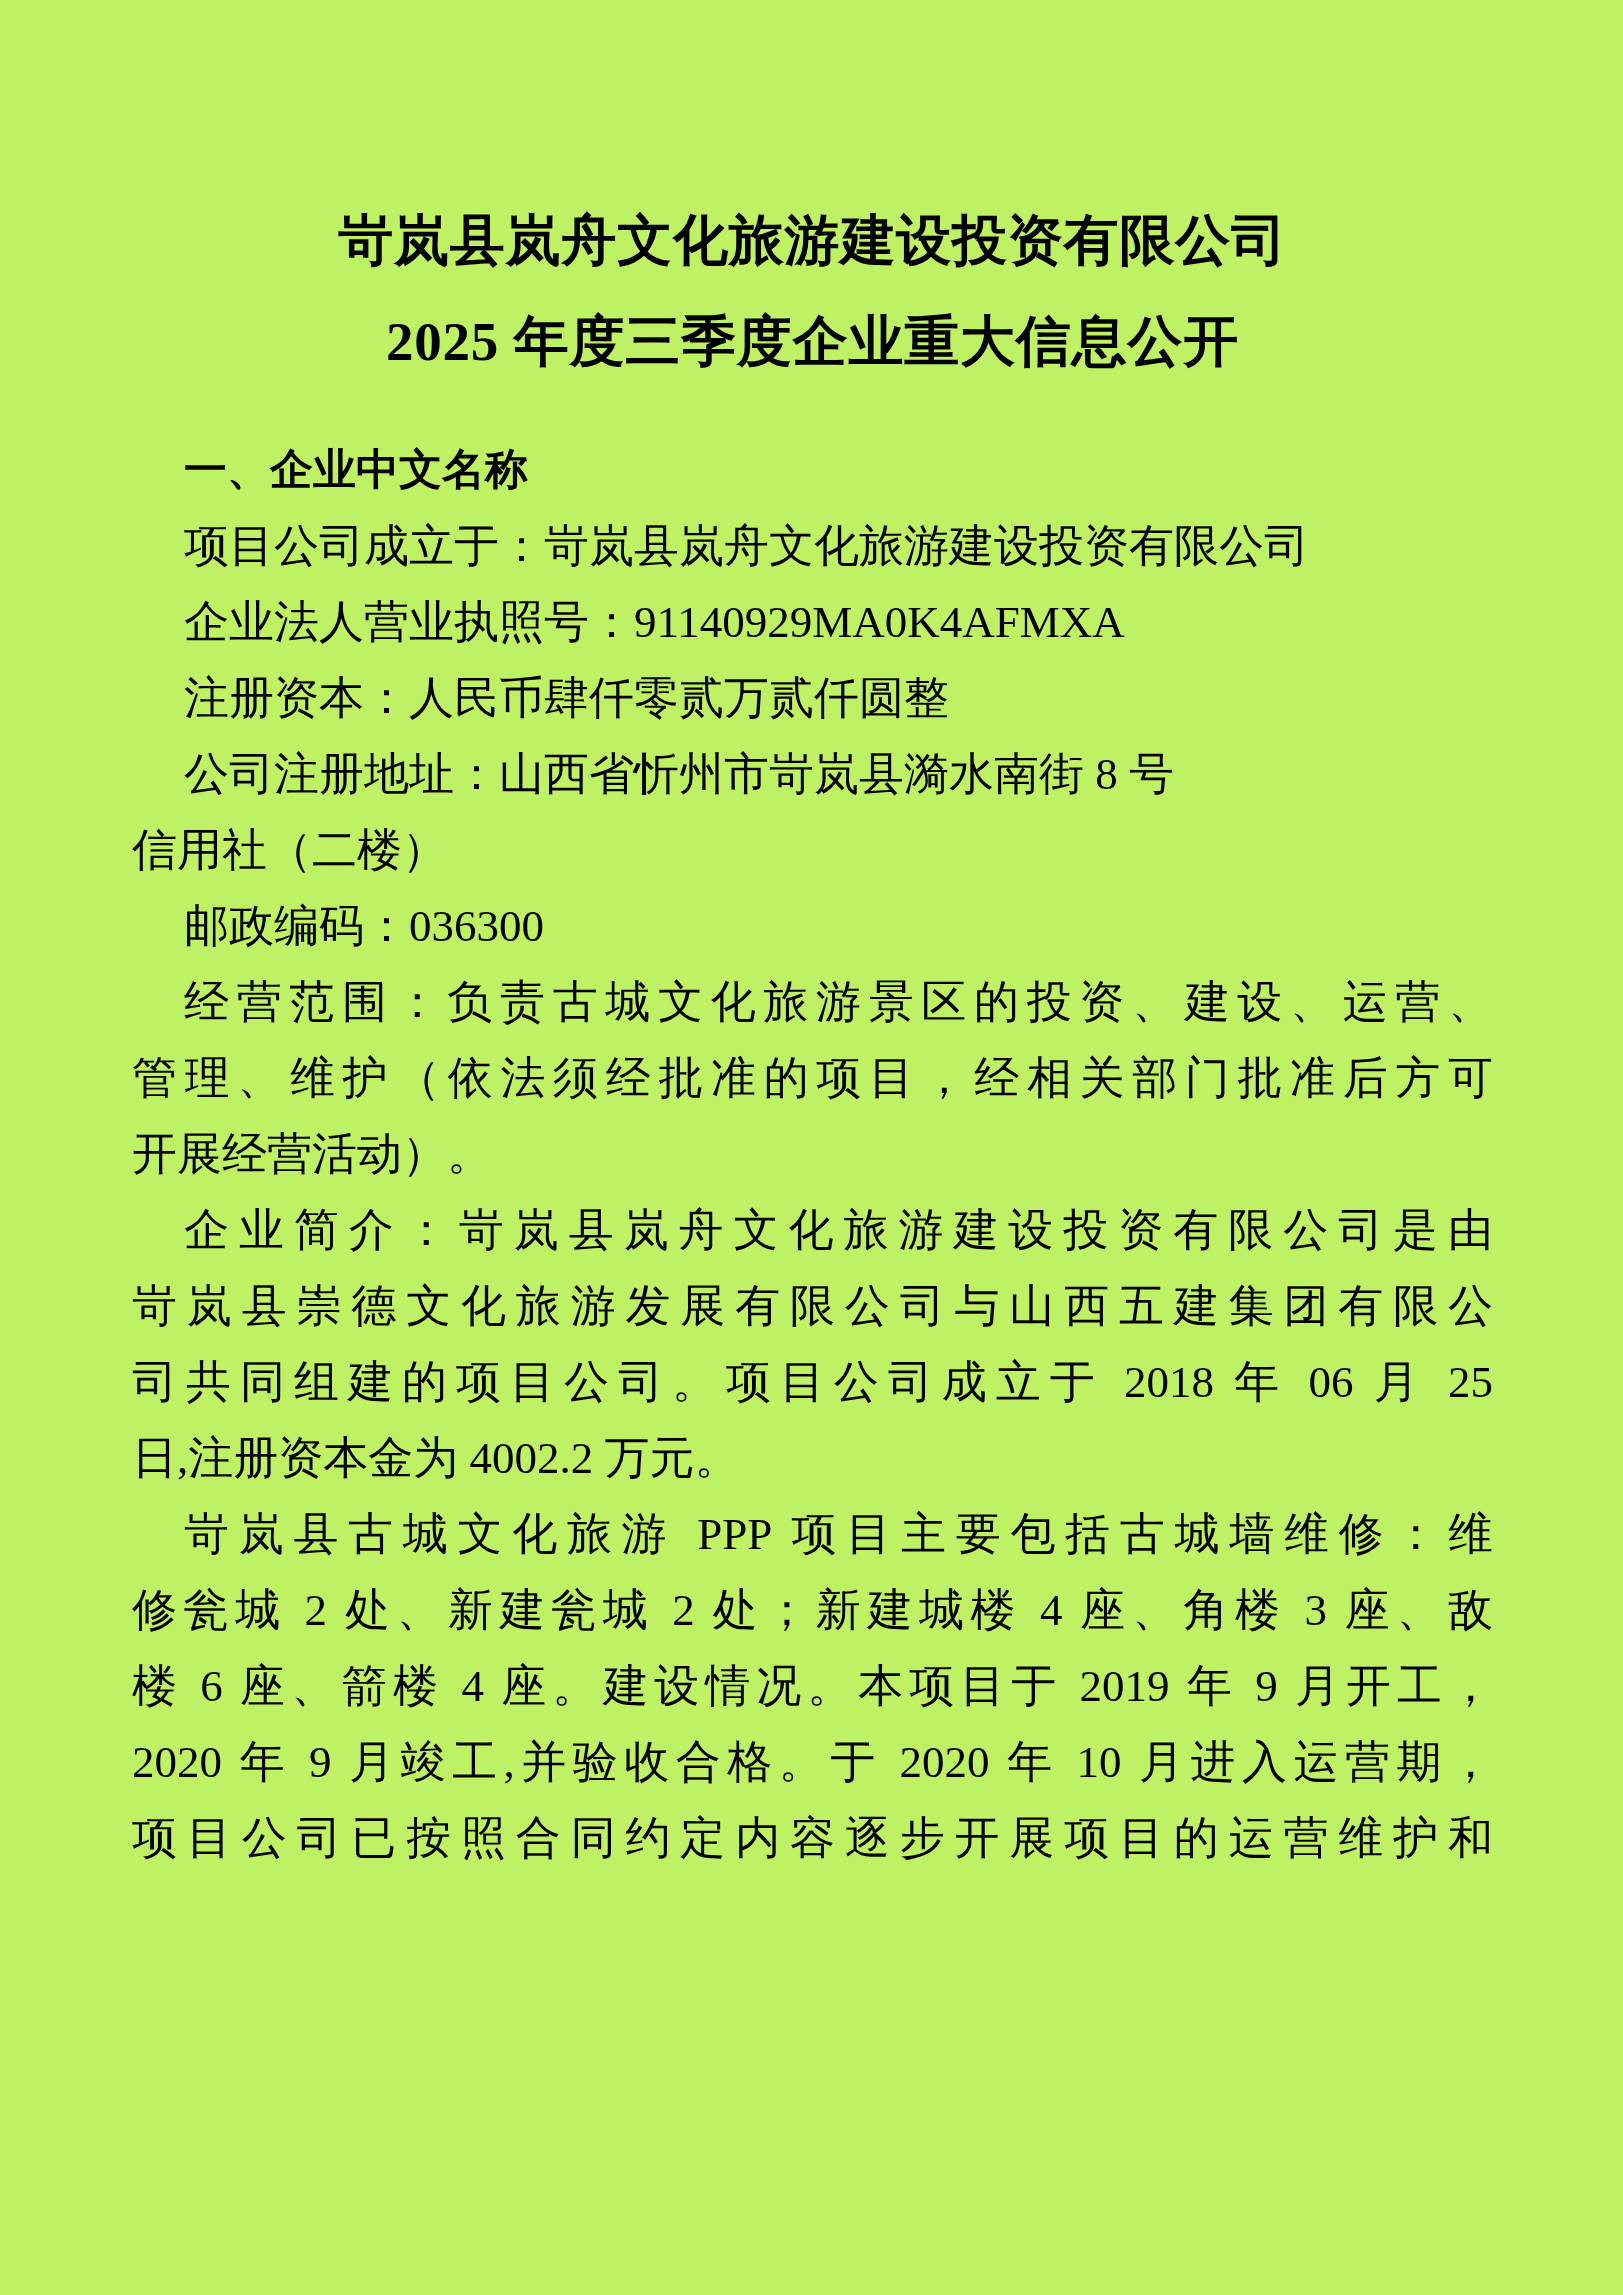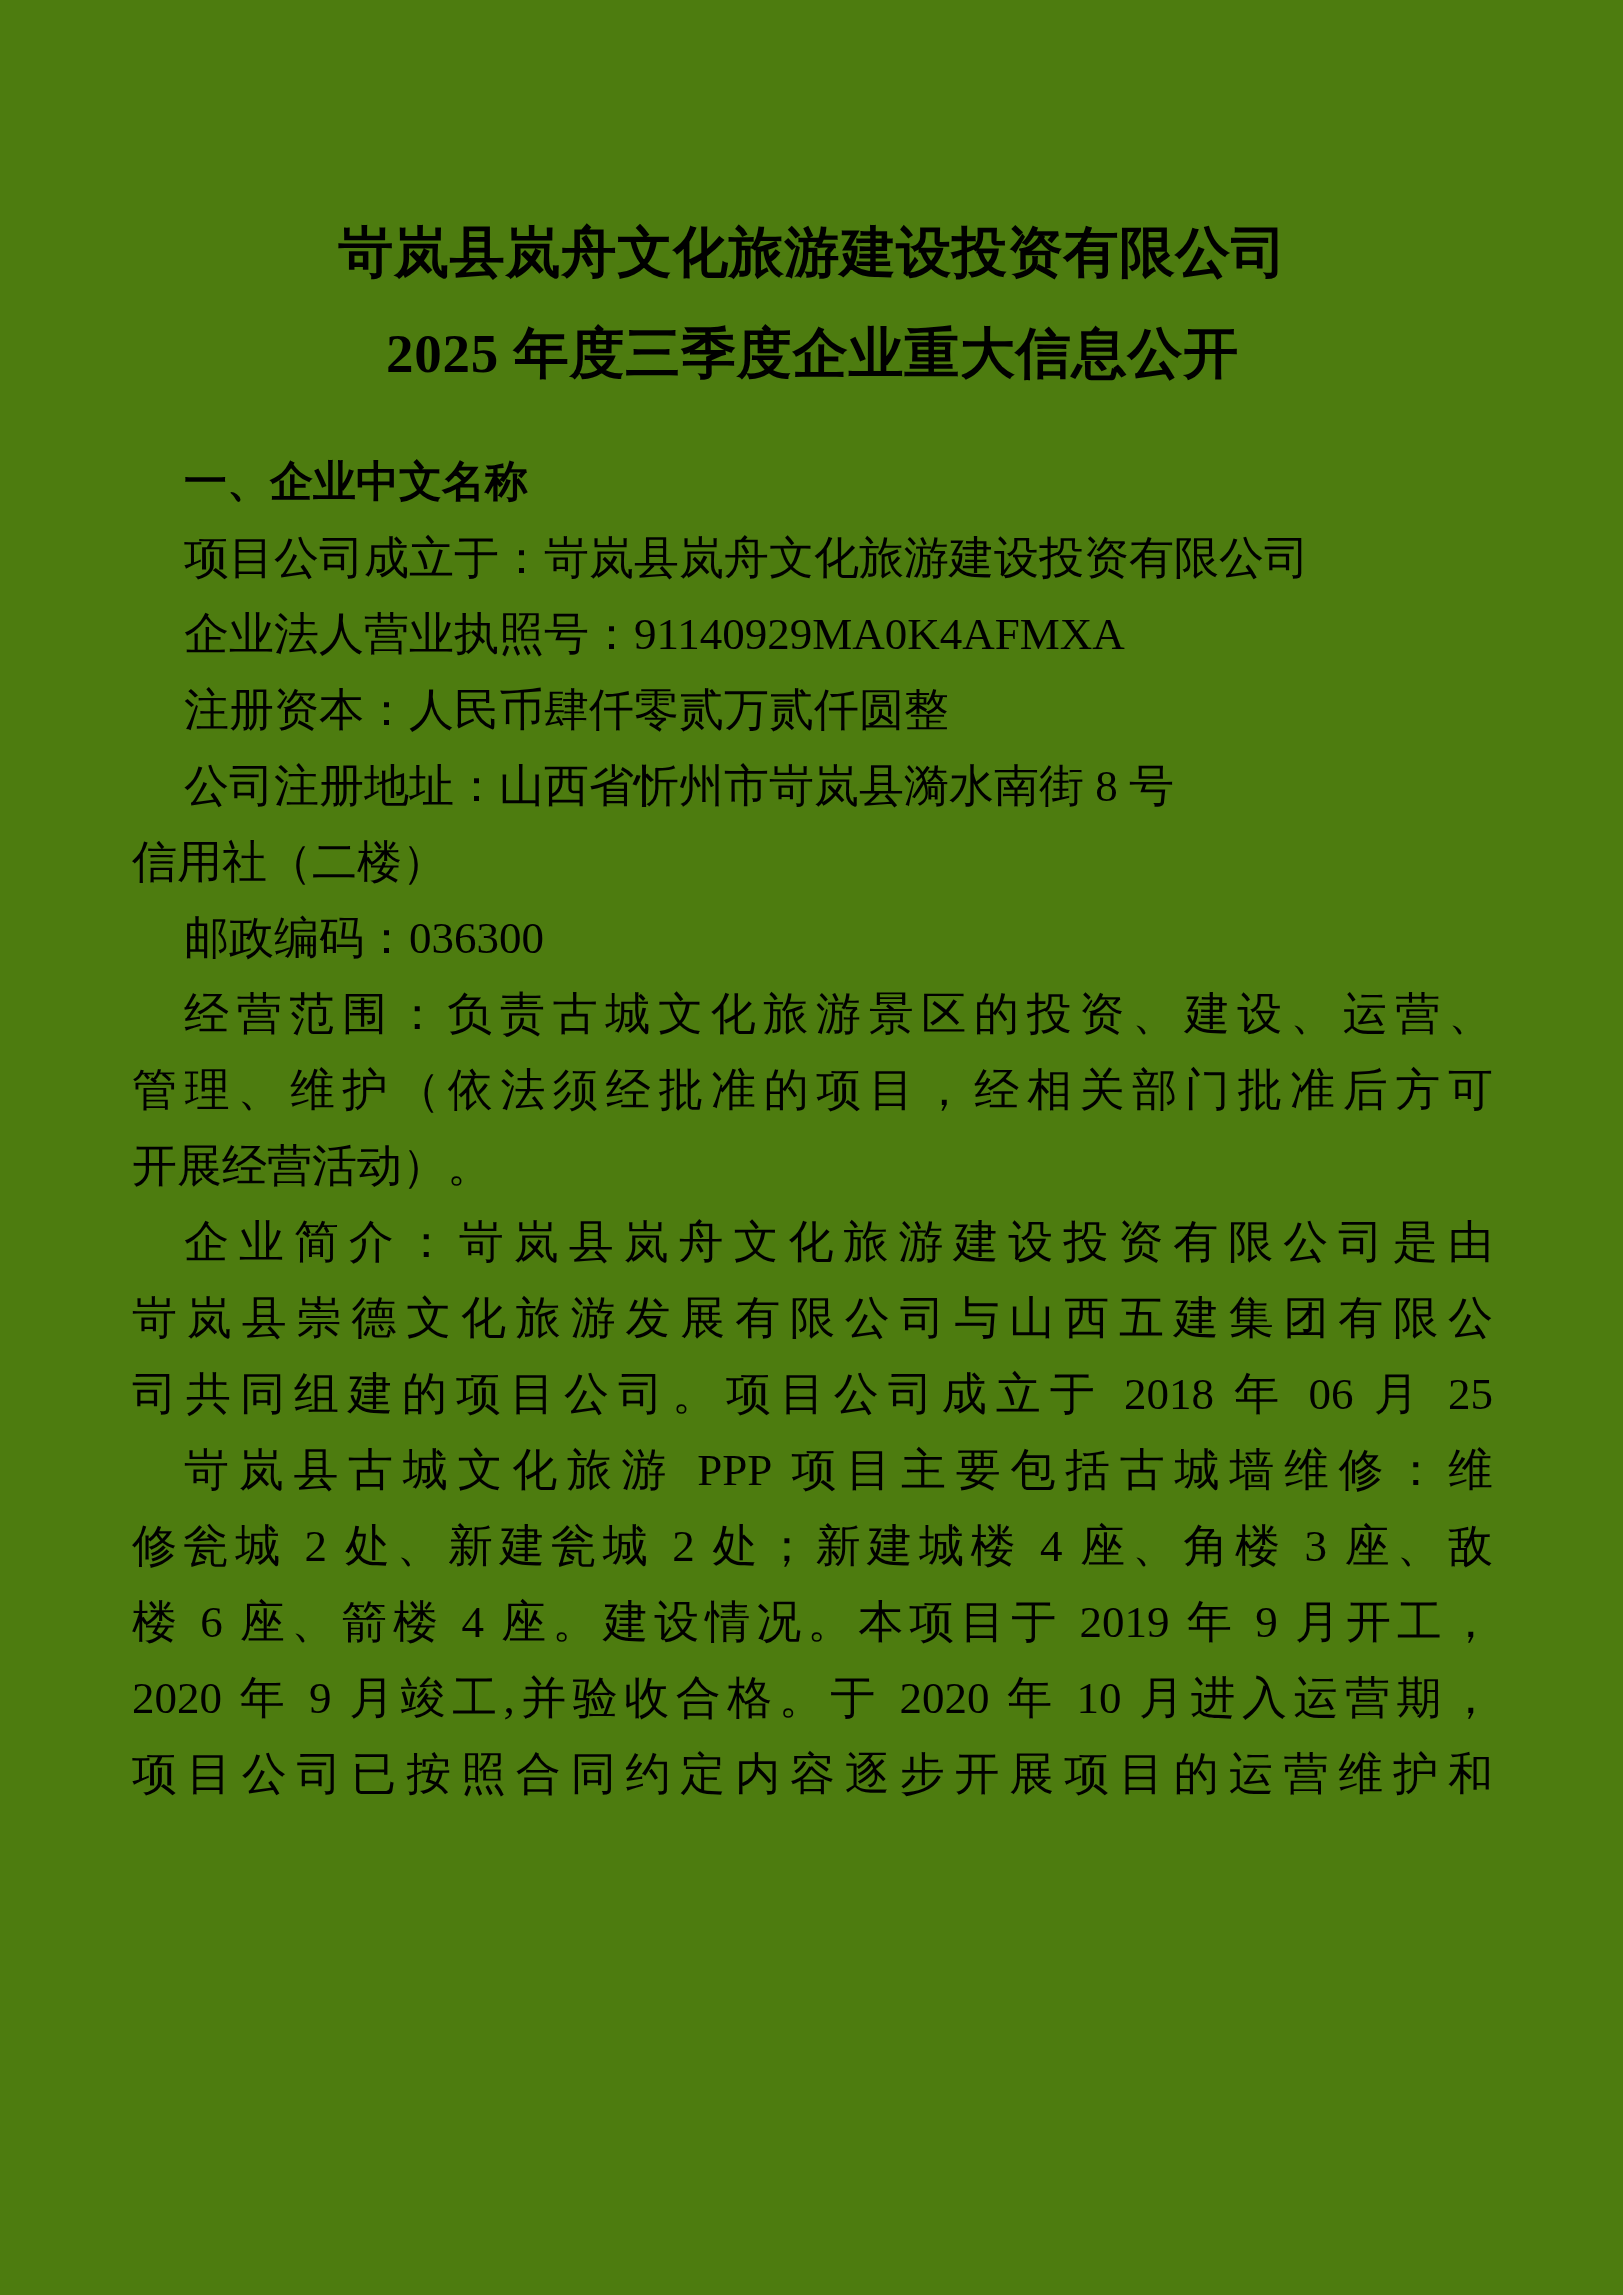--- a/index.html
+++ b/index.html
@@ -5,23 +5,23 @@
   html, body {
     margin: 0;
     padding: 0;
     background: #ffffff;
   }
   .page {
     position: relative;
     width: 1623px;
     height: 2295px;
     margin: 0 auto;
-    background: #4d7c0f;
+    background: #bef264;
     box-sizing: border-box;
-    padding: 12px 130px 0 132px;
+    padding: 0 130px 0 132px;
     overflow: hidden;
     font-family: "Liberation Serif", "DejaVu Serif", serif;
     color: #000000;
   }
   .title-block {
     margin-top: 190px;
     text-align: center;
     font-weight: bold;
     font-size: 55px;
     line-height: 101px;
@@ -70,20 +70,21 @@
       <div class="line indent">注册资本：人民币肆仟零贰万贰仟圆整</div>
       <div class="line indent">公司注册地址：山西省忻州市岢岚县漪水南街 8 号</div>
       <div class="line">信用社（二楼）</div>
       <div class="line indent">邮政编码：036300</div>
       <div class="line indent fill">经营范围：负责古城文化旅游景区的投资、建设、运营、</div>
       <div class="line fill">管理、维护（依法须经批准的项目，经相关部门批准后方可</div>
       <div class="line">开展经营活动）。</div>
       <div class="line indent fill">企业简介：岢岚县岚舟文化旅游建设投资有限公司是由</div>
       <div class="line fill">岢岚县崇德文化旅游发展有限公司与山西五建集团有限公</div>
       <div class="line fill">司共同组建的项目公司。项目公司成立于 2018 年 06 月 25</div>
+      <div class="line">日,注册资本金为 4002.2 万元。</div>
       <div class="line indent fill">岢岚县古城文化旅游 PPP 项目主要包括古城墙维修：维</div>
       <div class="line fill">修瓮城 2 处、新建瓮城 2 处；新建城楼 4 座、角楼 3 座、敌</div>
       <div class="line fill">楼 6 座、箭楼 4 座。建设情况。本项目于 2019 年 9 月开工，</div>
       <div class="line fill">2020 年 9 月竣工,并验收合格。于 2020 年 10 月进入运营期，</div>
       <div class="line fill">项目公司已按照合同约定内容逐步开展项目的运营维护和</div>
     </div>
 </div>
 
 
 </body></html>

